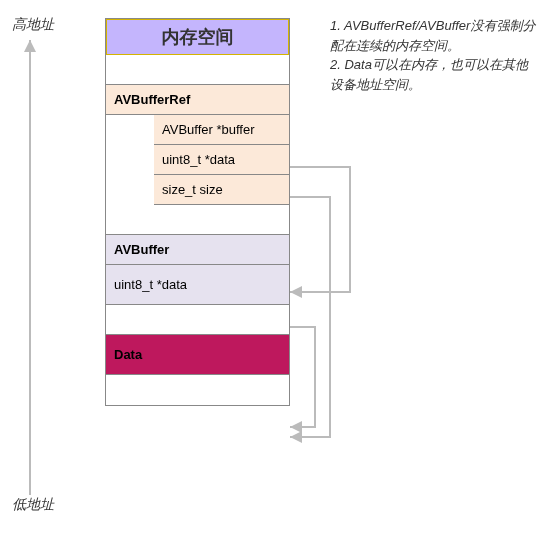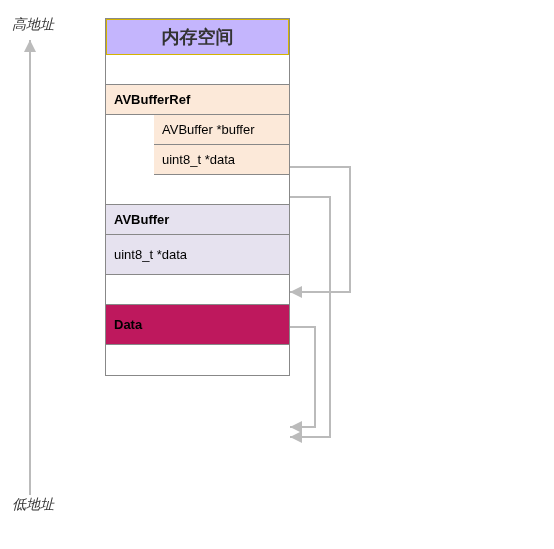--- a/index.html
+++ b/index.html
@@ -98,22 +98,27 @@
 
     <path d="M290 327 L315 327 L315 427 L290 427" fill="none" stroke="#bbb" stroke-width="2" marker-end="url(#arrowhead)"></path>
   </svg>
 
   <div class="memory-box">
     <div class="cell title-cell">内存空间</div>
     <div class="cell empty-cell"></div>
     <div class="cell peach-head">AVBufferRef</div>
     <div class="cell peach">AVBuffer *buffer</div>
     <div class="cell peach">uint8_t *data</div>
+    <div class="cell peach">size_t  size</div>
     <div class="cell empty-cell"></div>
     <div class="cell lav-head">AVBuffer</div>
     <div class="cell lav tall">uint8_t *data</div>
     <div class="cell empty-cell"></div>
     <div class="cell teal tall">Data</div>
     <div class="cell empty-cell"></div>
   </div>
 
+  <div class="notes">
+    <div>1. AVBufferRef/AVBuffer没有强制分配在连续的内存空间。</div>
+    <div>2. Data可以在内存，也可以在其他设备地址空间。</div>
+  </div>
 
 </div>
 
 </body></html>

